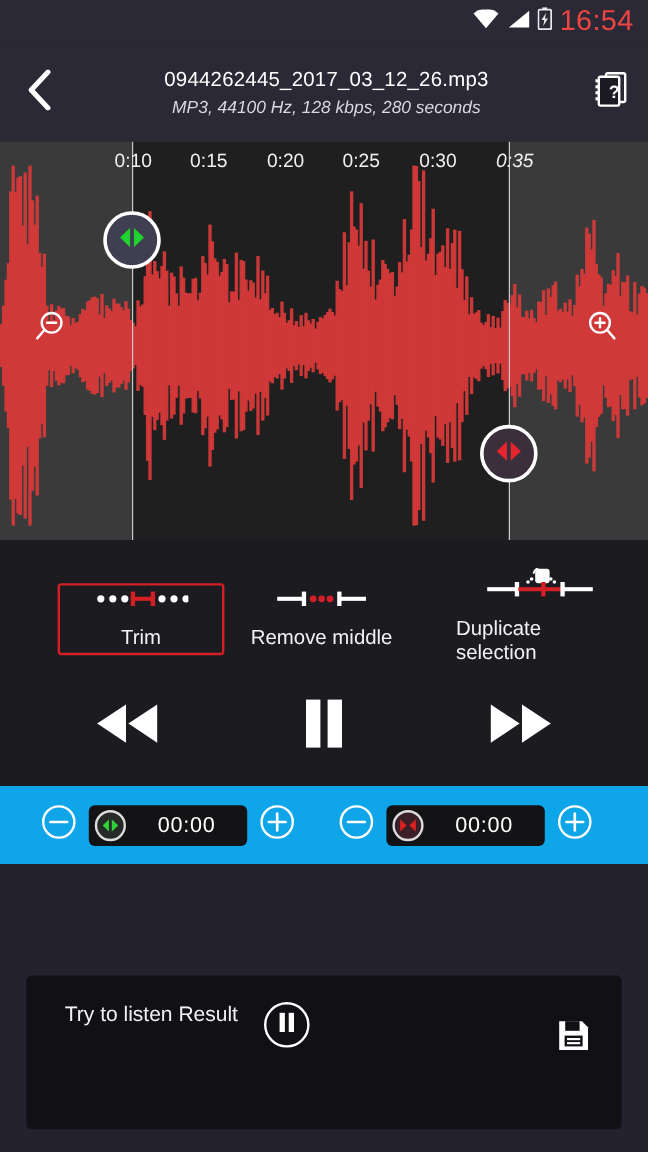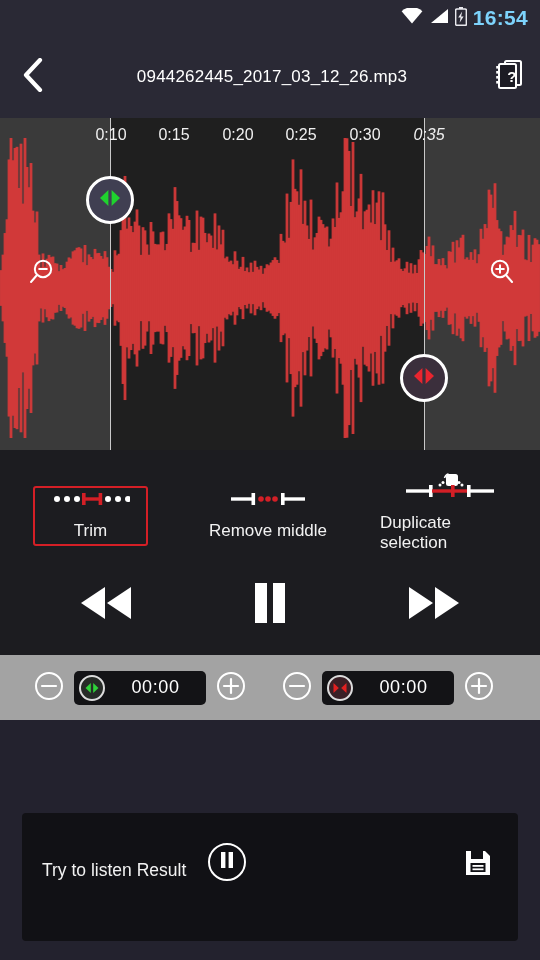--- a/index.html
+++ b/index.html
@@ -11,21 +11,21 @@
   }
   #app { position: relative; width: 540px; height: 960px; background: #23222e; }
 
   
   .statusbar {
     position: absolute; top: 0; left: 0; width: 540px; height: 36px;
     background: #2a2935;
     display: flex; align-items: center; justify-content: flex-end;
     padding-right: 12px; gap: 6px;
   }
-  .status-time { color: #7dd3fc; font-size: 21px; font-weight: bold; letter-spacing: .3px; }
+  .status-time { color: #ef4444; font-size: 24px; font-weight: normal; letter-spacing: .3px; }
   .ic { display: inline-block; }
 
   
   .header {
     position: absolute; top: 36px; left: 0; width: 540px; height: 82px;
     background: #2a2935;
     display: flex; align-items: center;
   }
   .back-btn { width: 66px; height: 82px; display: flex; align-items: center; justify-content: center; }
   .title-wrap { flex: 1; display: flex; flex-direction: column; align-items: center; justify-content: center; }
@@ -61,35 +61,35 @@
     position: absolute; top: 450px; left: 0; width: 540px; height: 105px;
     background: #1c1c20;
     display: flex; align-items: center;
   }
   .tool {
     display: flex; flex-direction: column; align-items: center; justify-content: center;
     gap: 10px; padding: 8px 10px;
   }
   .tool-label { color: #f2f2f2; font-size: 17px; }
   .tool.selected { border: 2px solid #d41f26; border-radius: 3px; }
-  #tool-trim { position: absolute; left: 33px; top: 486px; width: 115px; height: 60px; }
+  #tool-trim { position: absolute; left: 48px; top: 486px; width: 139px; height: 60px; }
   #tool-remove { position: absolute; left: 188px; top: 486px; width: 160px; height: 60px; }
   #tool-dup { position: absolute; left: 370px; top: 480px; width: 160px; height: 66px; }
 
   
   .transport {
     position: absolute; top: 555px; left: 0; width: 540px; height: 100px;
     background: #1c1c20; display: flex; align-items: center; justify-content: center; gap: 92px;
   }
   .tbtn { width: 72px; height: 62px; display: flex; align-items: center; justify-content: center; }
 
   
   .steppers {
     position: absolute; top: 655px; left: 0; width: 540px; height: 65px;
-    background: #a3a3a3; display: flex; align-items: center;
+    background: #0ea5e9; display: flex; align-items: center;
   }
   .stepper { display: flex; align-items: center; }
   .circ-btn { width: 34px; height: 34px; display: flex; align-items: center; justify-content: center; }
   .time-field {
     height: 34px; width: 132px; background: #131316; border-radius: 5px;
     display: flex; align-items: center; padding-left: 5px; margin: 0 8px;
   }
   .field-badge {
     width: 26px; height: 26px; border-radius: 50%; border: 2px solid #dcdcdc;
     display: flex; align-items: center; justify-content: center; flex: 0 0 auto;
@@ -99,21 +99,21 @@
   .field-value { flex: 1; text-align: center; color: #ffffff; font-size: 18px; letter-spacing: .6px; }
 
   
   .filler { position: absolute; top: 720px; left: 0; width: 540px; height: 90px; background: #23222e; }
 
   
   .player {
     position: absolute; left: 22px; top: 813px; width: 496px; height: 128px;
     background: #111115; border-radius: 4px;
   }
-  .player-row1 { position: absolute; top: 22px; left: 0; width: 496px; height: 46px; display: flex; align-items: flex-end; }
+  .player-row1 { position: absolute; top: 22px; left: 0; width: 496px; height: 46px; display: flex; align-items: flex-start; padding-left: 12px; }
   .player-label { color: #f2f2f2; font-size: 17.5px; margin-left: 20px; }
   .pause-circle {
     width: 38px; height: 38px; border-radius: 50%; border: 2.5px solid #ffffff;
     display: flex; align-items: center; justify-content: center; margin-left: 22px;
   }
   .save-btn { position: absolute; right: 18px; top: 8px; width: 44px; height: 44px; display: flex; align-items: center; justify-content: center; }
   .player-row2 { position: absolute; top: 88px; left: 0; width: 496px; height: 34px; display: flex; align-items: center; }
   .t-elapsed { color: #ffffff; font-size: 16px; margin-left: 20px; width: 52px; }
   .t-total { color: #ffffff; font-size: 16px; margin-right: 18px; width: 52px; text-align: right; }
   .track-wrap { position: relative; flex: 1; height: 30px; margin: 0 8px; display: flex; align-items: center; }
@@ -154,20 +154,21 @@
   <div class="header">
     <div class="back-btn">
       <span>
         <svg width="24" height="34" viewBox="0 0 24 34">
             <path d="M19 2 L5 17 L19 32" fill="none" stroke="#fff" stroke-width="4.2" stroke-linecap="round" stroke-linejoin="round"></path>
           </svg>
       </span>
     </div>
     <div class="title-wrap">
       <div class="title-main">0944262445_2017_03_12_26.mp3</div>
+      <div class="title-sub">MP3, 44100 Hz, 128 kbps, 280 seconds</div>
     </div>
     <div class="help-btn">
       <span>
         <svg width="30" height="32" viewBox="0 0 30 32">
           <rect x="11" y="2" width="16" height="24" rx="1.5" fill="none" stroke="#fff" stroke-width="2"></rect>
           <rect x="5" y="5" width="17" height="24" rx="1.5" fill="#1c1b24" stroke="#fff" stroke-width="2"></rect>
           <rect x="2.2" y="7" width="3" height="2.6" fill="#fff"></rect>
           <rect x="2.2" y="12" width="3" height="2.6" fill="#fff"></rect>
           <rect x="2.2" y="17" width="3" height="2.6" fill="#fff"></rect>
           <rect x="2.2" y="22" width="3" height="2.6" fill="#fff"></rect>

